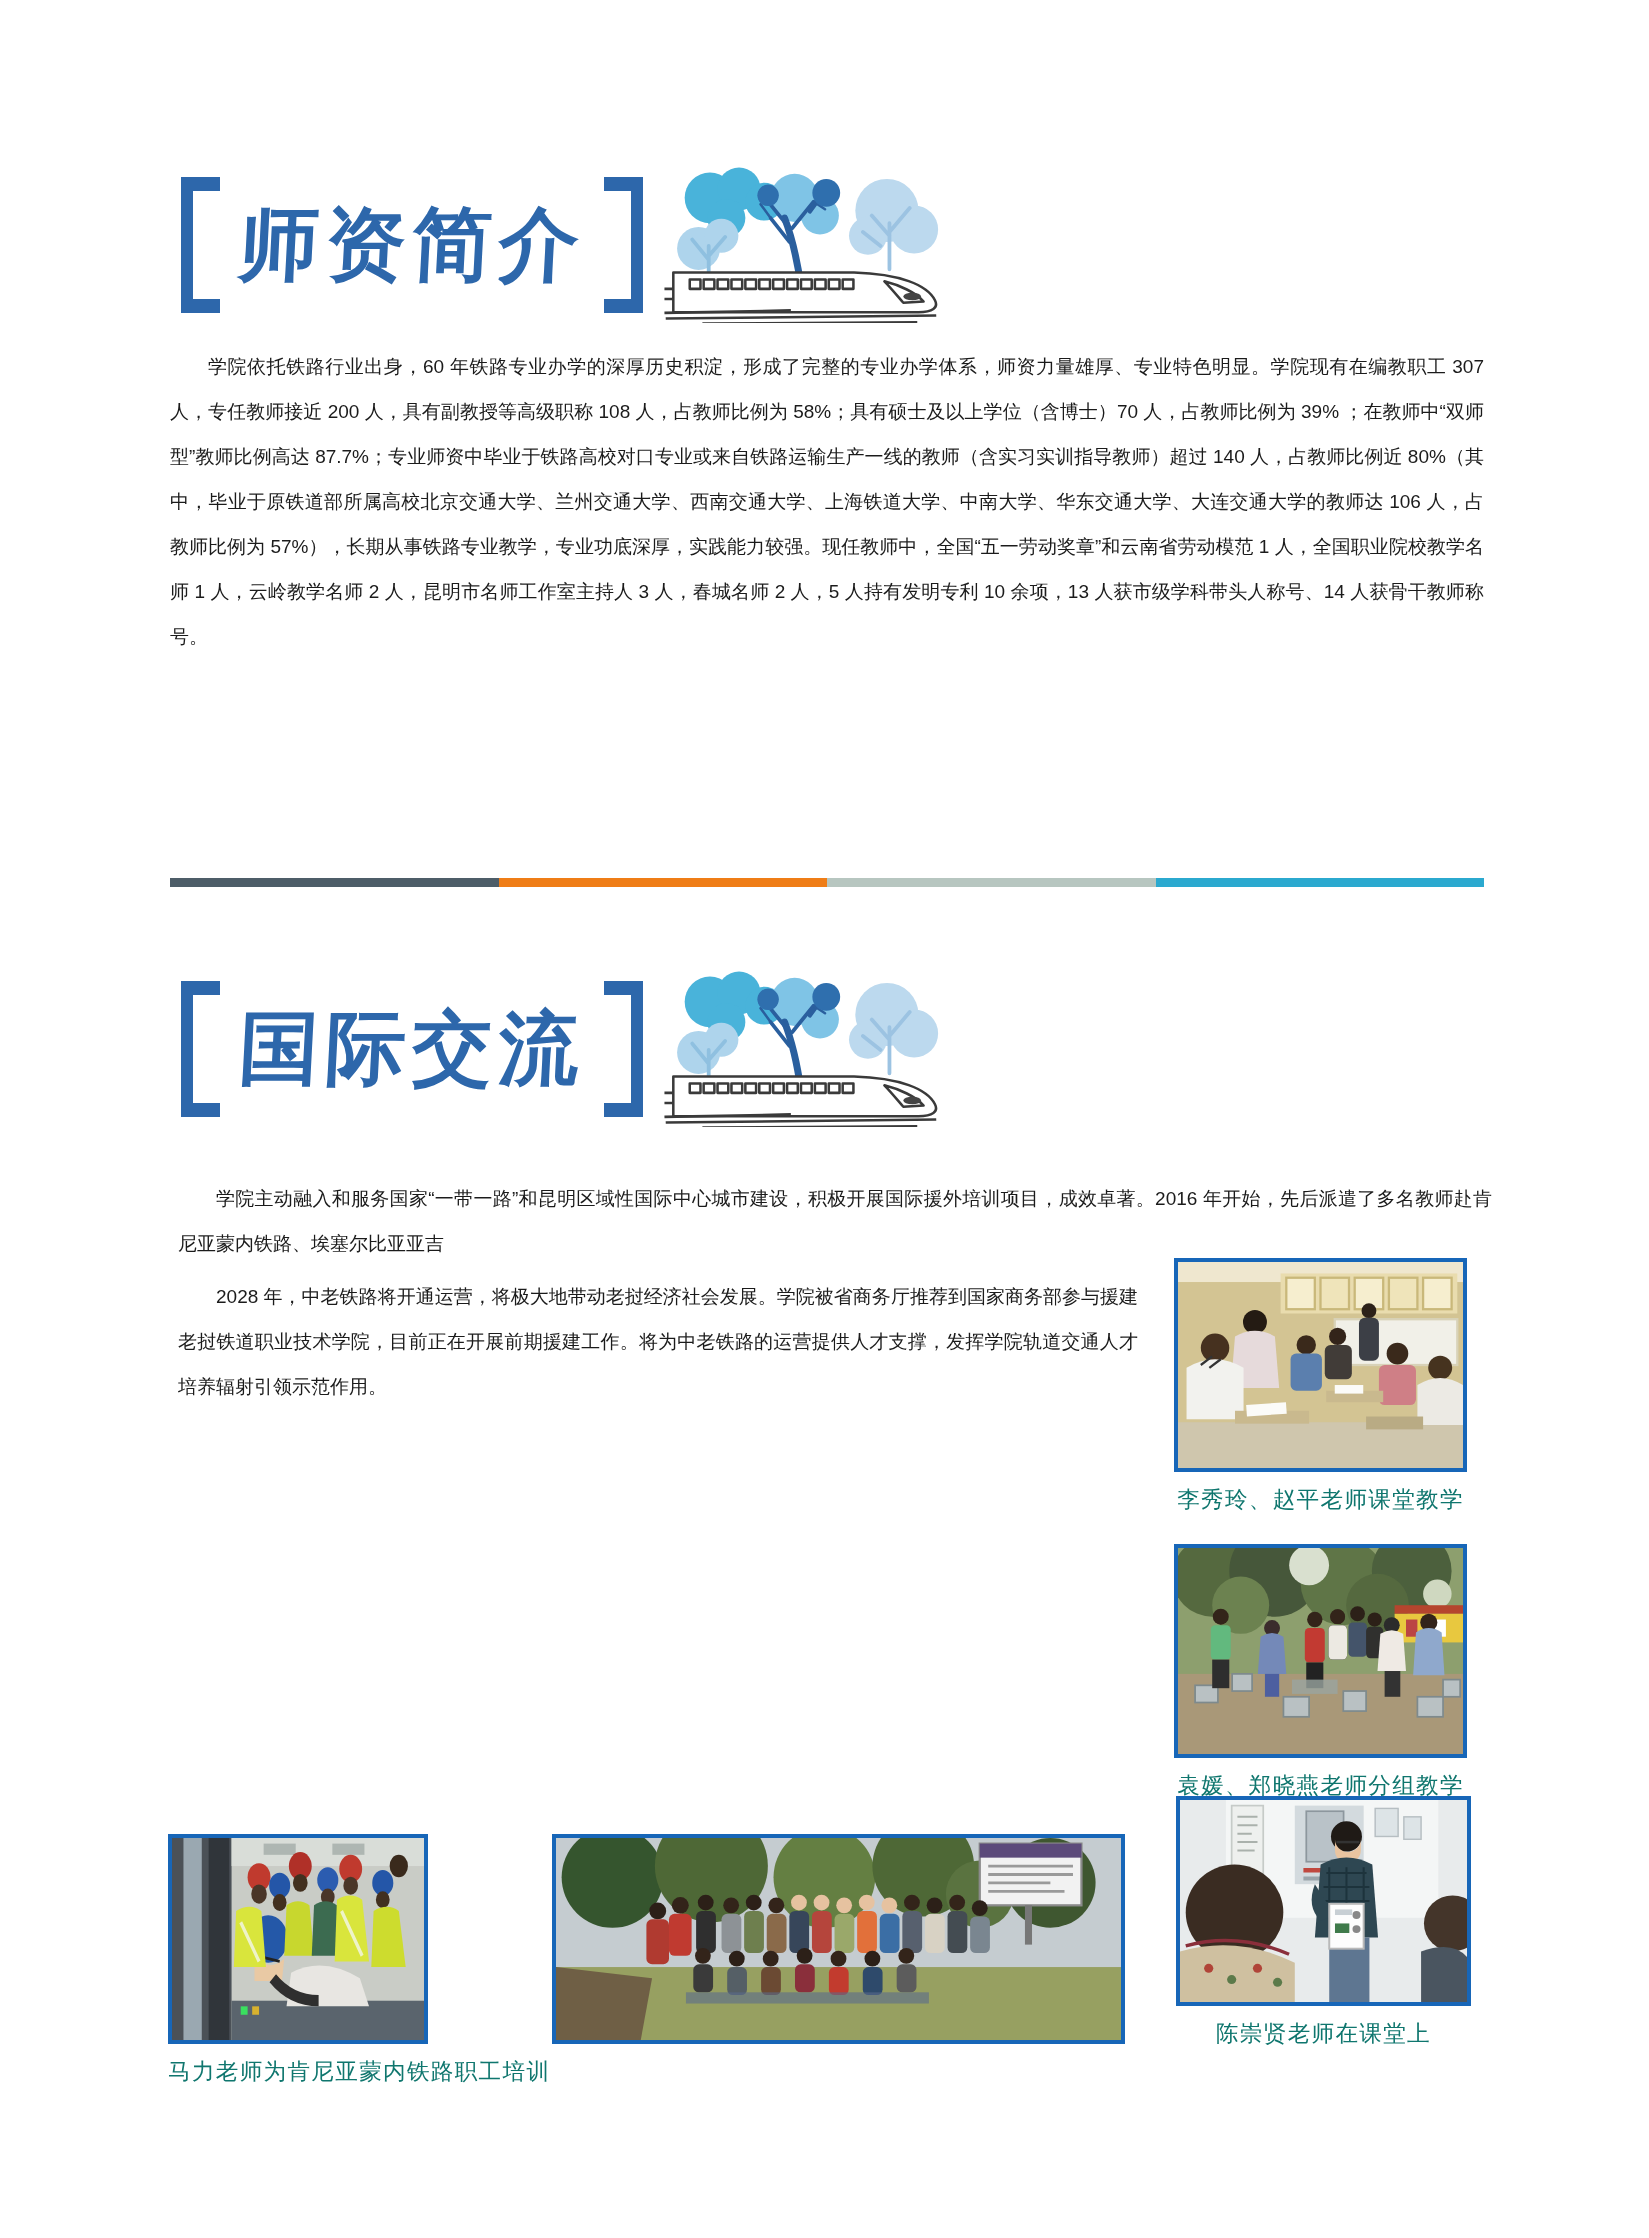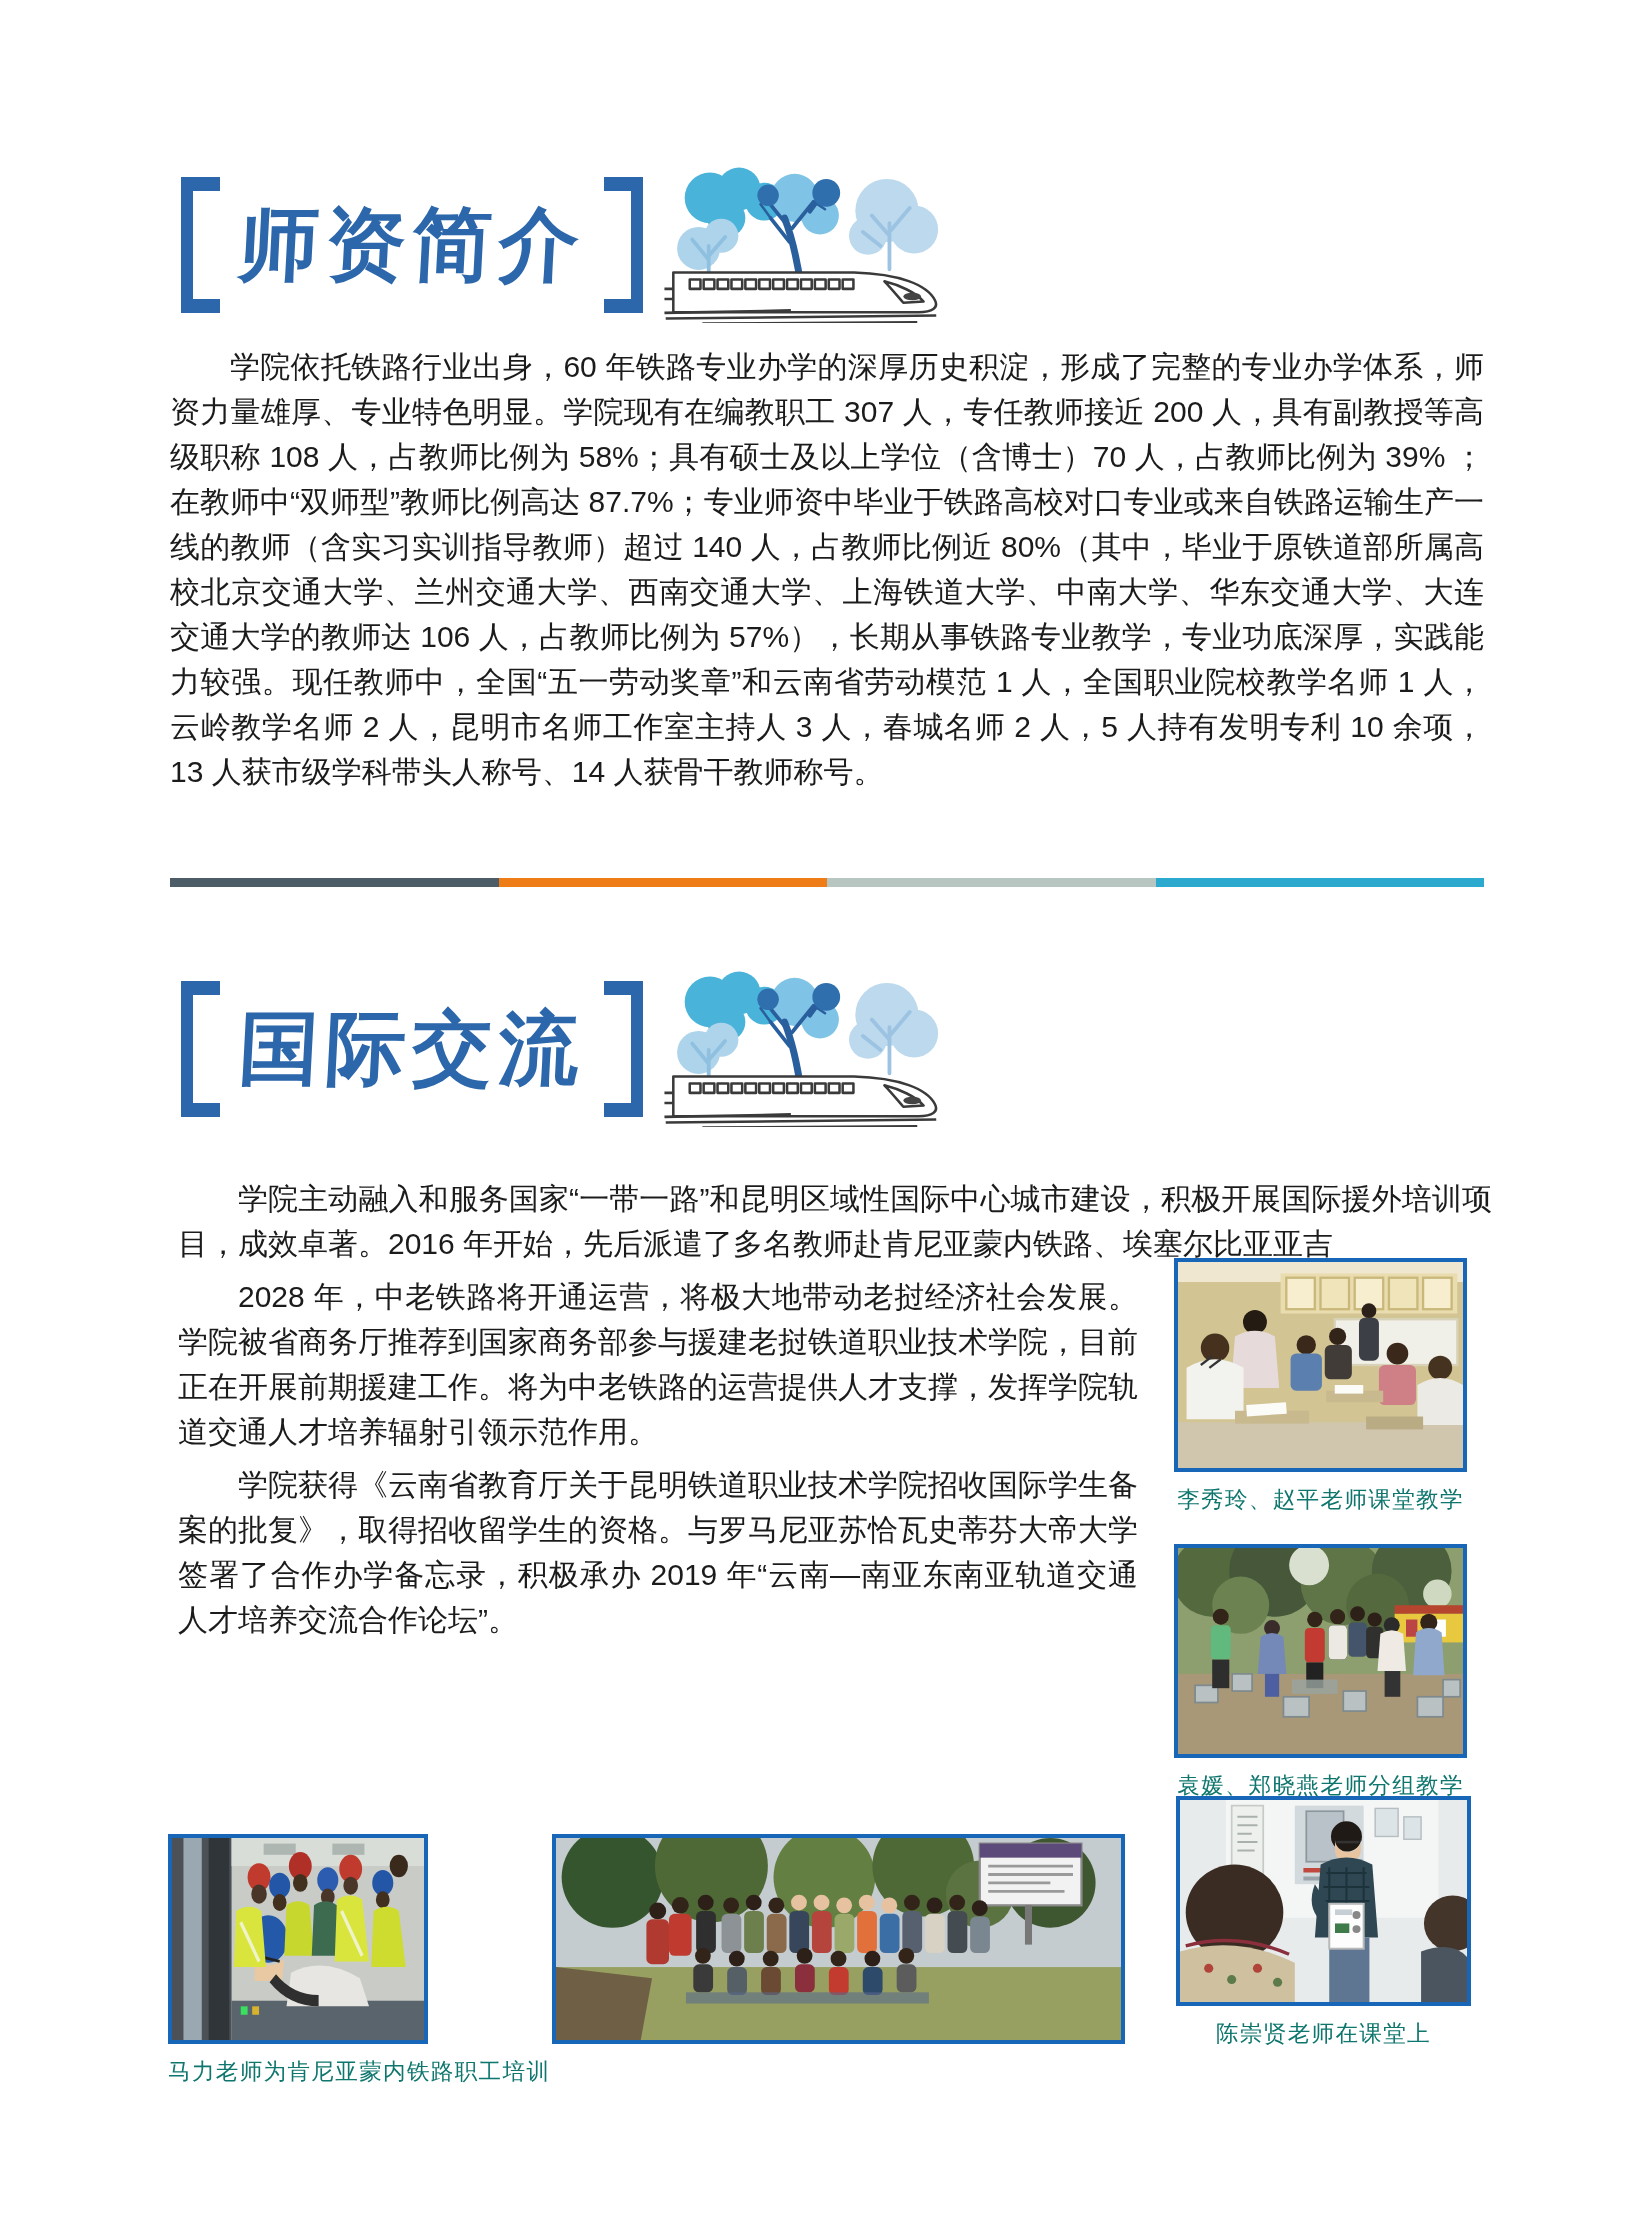--- a/index.html
+++ b/index.html
@@ -14,21 +14,21 @@
         border-top:14px solid var(--title-blue,#2d67ab);
         border-bottom:14px solid var(--title-blue,#2d67ab);margin-right:18.6px;}
   .br-r{border-right:12.6px solid var(--title-blue,#2d67ab);
         border-top:14px solid var(--title-blue,#2d67ab);
         border-bottom:14px solid var(--title-blue,#2d67ab);margin-left:18.6px;}
   .sec-title{margin:0;font-size:80px;font-weight:bold;color:var(--title-blue,#2d67ab);
         letter-spacing:6.6px;line-height:136px;white-space:nowrap;transform:skewX(-3deg);}
   .illu{position:absolute;left:474px;top:0;width:297px;height:158px;}
 
   
-  .body-text{font-size:30px;line-height:45px;color:#1b1b1b;text-align:justify;margin:0;}
+  .body-text{font-size:19px;line-height:45px;color:#1b1b1b;text-align:justify;margin:0;}
   .para1{position:absolute;left:170px;top:344px;width:1314px;text-indent:2em;}
   .sec2-text{position:absolute;left:170px;top:1168px;width:1314px;}
   .sec2-text .full{width:1314px;text-indent:2em;}
   .sec2-text .narrow{width:976px;}
   .sec2-text p{margin:8px;}
   .sec2-text .cont{text-indent:0;}
   .sec2-text .ind{text-indent:2em;}
 
   
   .divider{position:absolute;left:170px;top:878px;width:1314px;height:9.3px;display:flex;}
@@ -152,21 +152,20 @@
     </div>
     <svg class="illu" viewBox="0 0 440 250">
         <use href="#illu-train"></use>
       </svg>
   </header>
 
   <div class="sec2-text">
     <p class="body-text full">学院主动融入和服务国家“一带一路”和昆明区域性国际中心城市建设，积极开展国际援外培训项目，成效卓著。2016 年开始，先后派遣了多名教师赴肯尼亚蒙内铁路、埃塞尔比亚亚吉</p>
     <div class="narrow">
       <p class="body-text ind">2028 年，中老铁路将开通运营，将极大地带动老挝经济社会发展。学院被省商务厅推荐到国家商务部参与援建老挝铁道职业技术学院，目前正在开展前期援建工作。将为中老铁路的运营提供人才支撑，发挥学院轨道交通人才培养辐射引领示范作用。</p>
-      <p class="body-text ind">学院获得《云南省教育厅关于昆明铁道职业技术学院招收国际学生备案的批复》，取得招收留学生的资格。与罗马尼亚苏恰瓦史蒂芬大帝大学签署了合作办学备忘录，积极承办 2019 年“云南—南亚东南亚轨道交通人才培养交流合作论坛”。</p>
     </div>
   </div>
 
   <figure class="fig-a">
     <div class="photo">
       <svg viewBox="0 0 100 72" preserveAspectRatio="none">
         <rect width="100" height="72" fill="#d3c493"></rect>
         <rect width="100" height="7" fill="#efe7cf"></rect>
         <rect x="36" y="4" width="62" height="14" fill="#e9dcae"></rect>
         <rect x="38" y="5.5" width="10" height="11" fill="#f6eecf" stroke="#c9b87a" stroke-width="0.8"></rect>

